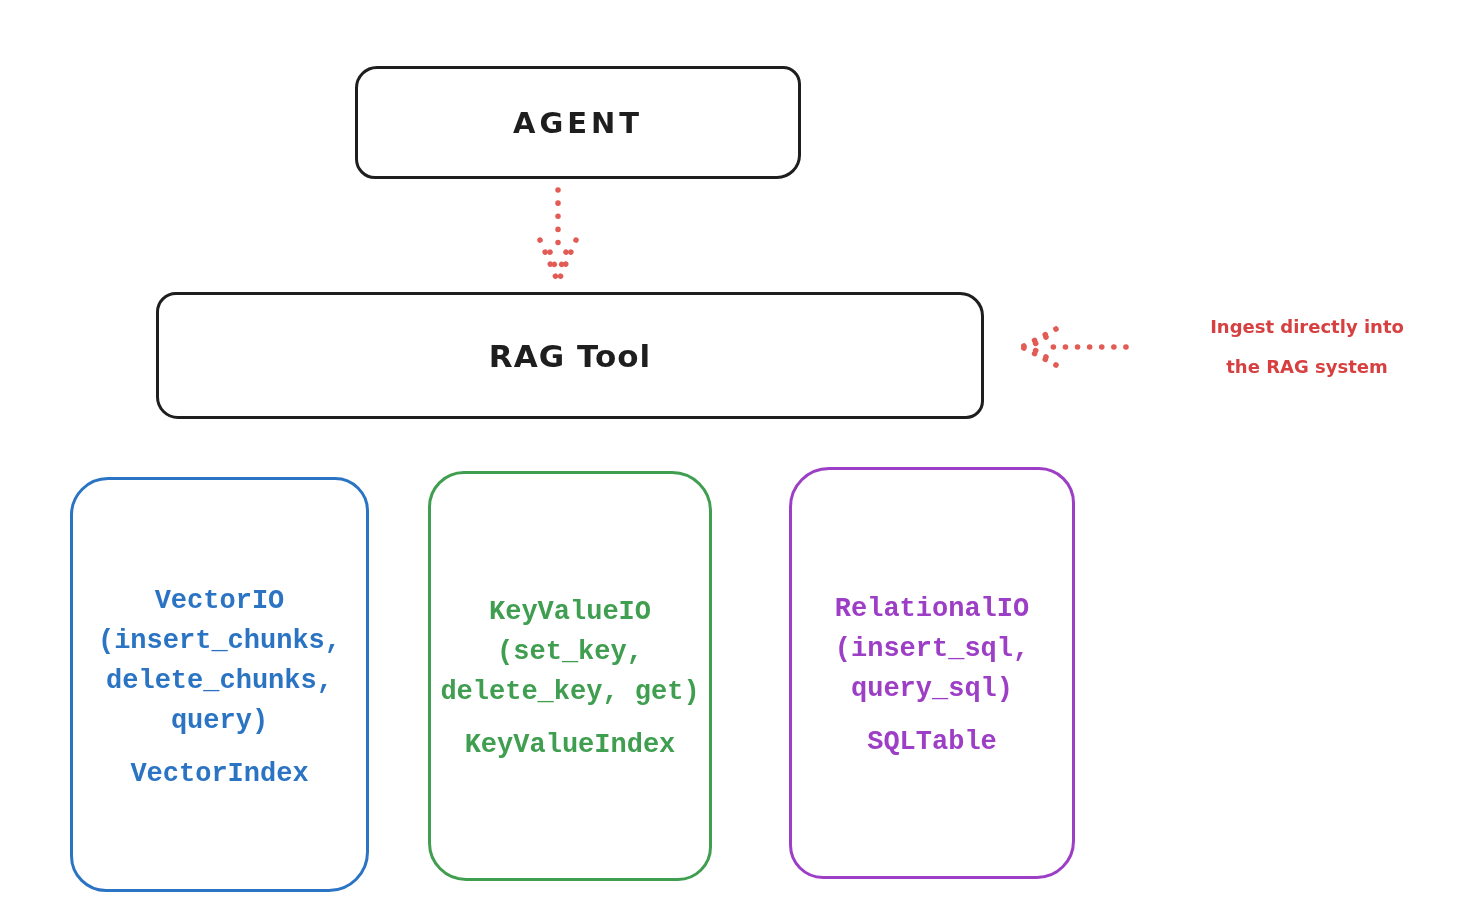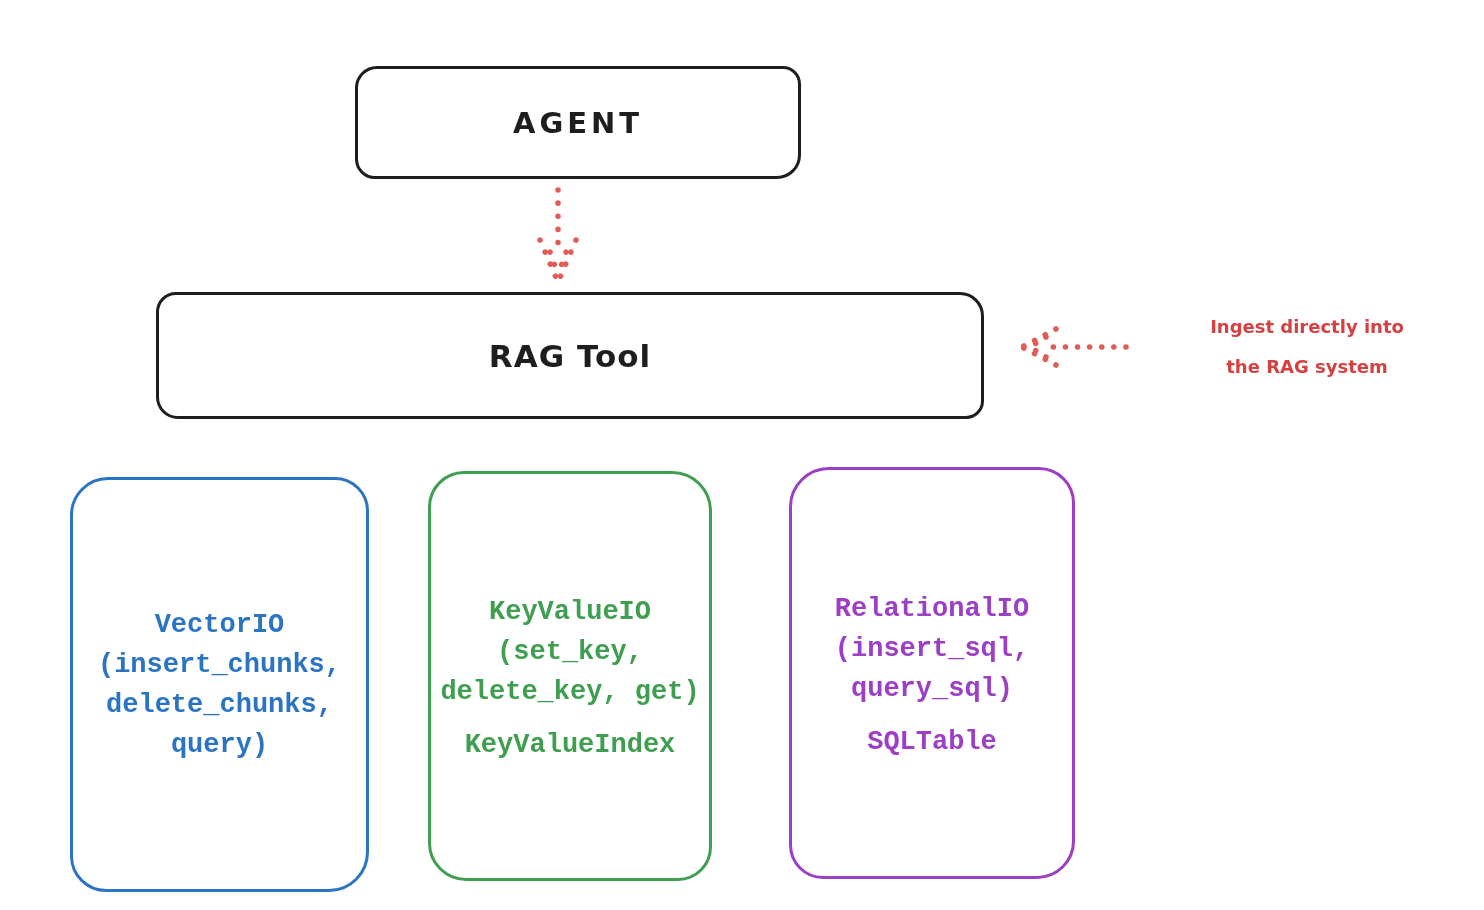--- a/index.html
+++ b/index.html
@@ -107,20 +107,21 @@
       <path d="M48 43 L14 25"></path>
       <path d="M38 15 L22 25"></path>
       <path d="M38 35 L22 25"></path>
     </g>
   </svg>
 
   <div class="annotation" style="color: rgb(214, 64, 64);">Ingest directly into<br>the RAG system</div>
 
   <div class="storage storage-vector" style="border-color: rgb(43, 116, 196); color: rgb(43, 116, 196);">
     <div class="io-label">VectorIO<br>(insert_chunks,<br>delete_chunks,<br>query)</div>
+    <div class="index-label">VectorIndex</div>
   </div>
 
   <div class="storage storage-keyvalue" style="border-color: rgb(63, 158, 79); color: rgb(63, 158, 79);">
     <div class="io-label">KeyValueIO<br>(set_key,<br>delete_key, get)</div>
     <div class="index-label">KeyValueIndex</div>
   </div>
 
   <div class="storage storage-relational" style="border-color: rgb(157, 62, 198); color: rgb(157, 62, 198);">
     <div class="io-label">RelationalIO<br>(insert_sql,<br>query_sql)</div>
     <div class="index-label">SQLTable</div>

